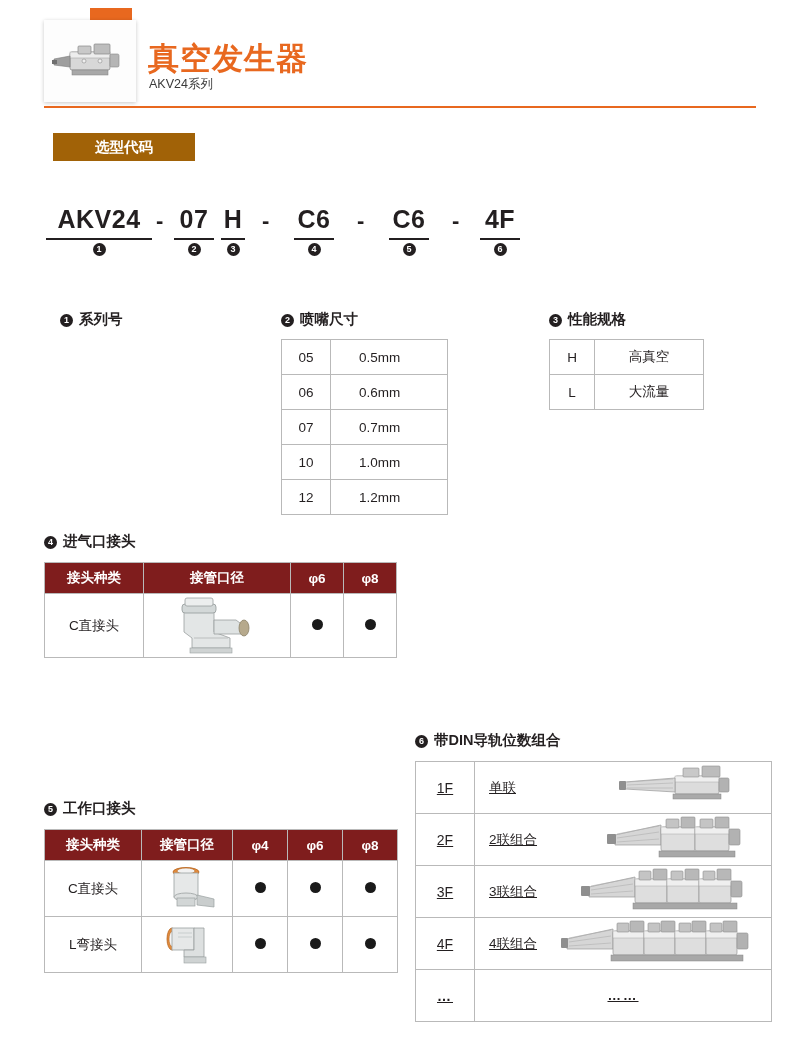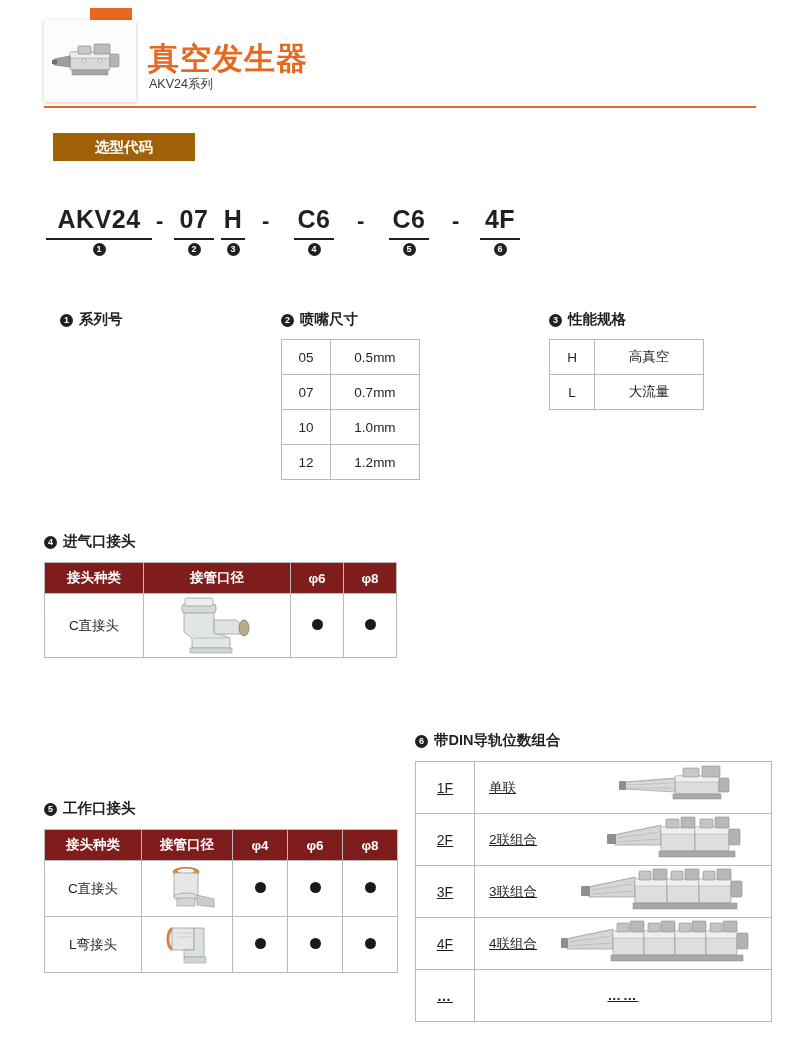--- a/index.html
+++ b/index.html
@@ -147,21 +147,21 @@
     display: inline-block;
     width: 11px; height: 11px;
     border-radius: 50%;
     background: #1a1a1a;
   }
 
   
   #tbl-nozzle { left: 281px; top: 339px; }
   #tbl-nozzle td { height: 34px; }
   #tbl-nozzle td.c1 { width: 48px; }
-  #tbl-nozzle td.c2 { width: 88px; text-align: center; padding-left: 0; }
+  #tbl-nozzle td.c2 { width: 88px; text-align: left; padding-left: 28px; }
 
   
   #tbl-perf { left: 549px; top: 339px; }
   #tbl-perf td { height: 34px; }
   #tbl-perf td.c1 { width: 44px; }
   #tbl-perf td.c2 { width: 108px; }
 
   
   #tbl-inlet { left: 44px; top: 562px; }
   #tbl-inlet td, #tbl-inlet th { height: 30px; }
@@ -260,20 +260,24 @@
 </div>
 
 <div class="grp-head" style="left:281px; top:310px;">
   <span class="circnum">2</span><span>喷嘴尺寸</span>
 </div>
 <table id="tbl-nozzle">
   <tbody>
       <tr>
     <td class="c1">05</td>
     <td class="c2">0.5mm</td>
+  </tr>
+  <tr>
+    <td class="c1">06</td>
+    <td class="c2">0.6mm</td>
   </tr>
   <tr>
     <td class="c1">07</td>
     <td class="c2">0.7mm</td>
   </tr>
   <tr>
     <td class="c1">10</td>
     <td class="c2">1.0mm</td>
   </tr>
   <tr>

